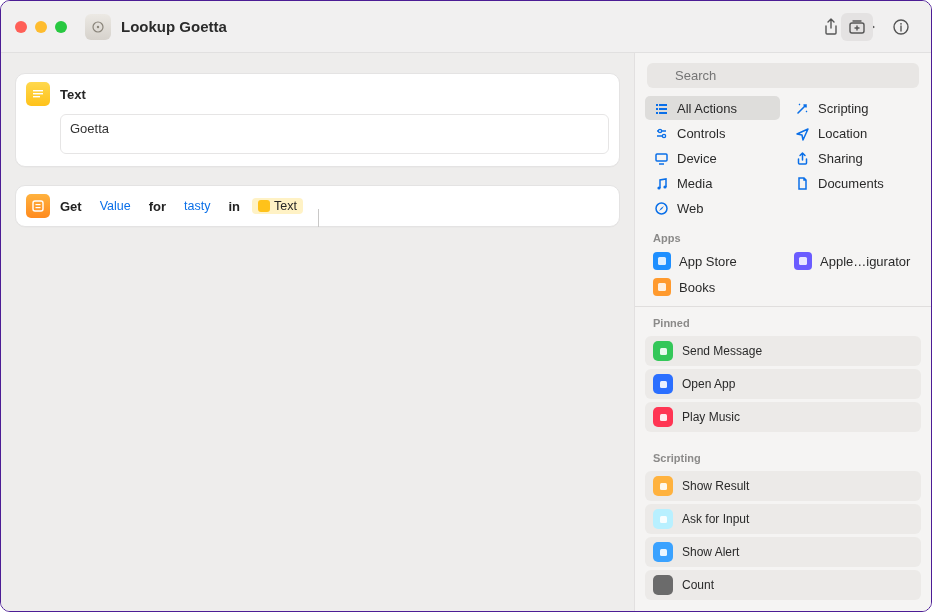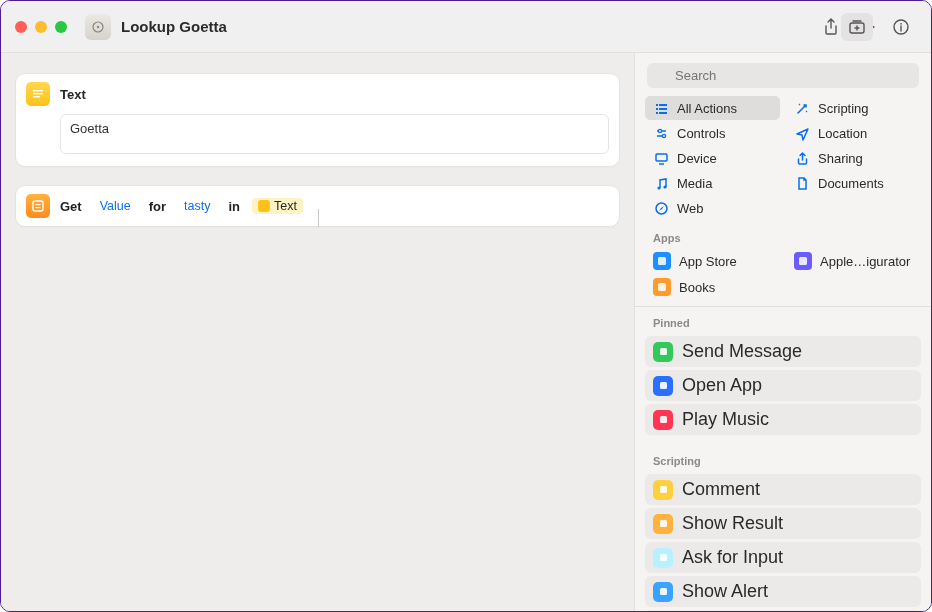--- a/index.html
+++ b/index.html
@@ -101,21 +101,21 @@
   }
   .apps { padding: 0 10px; display: grid; grid-template-columns: 1fr 1fr; gap: 0 6px; }
   .app-item { display:flex;align-items:center;gap:8px;padding:4px 8px;font-size:13px;border-radius:5px;color:#2a2a2a;white-space:nowrap;overflow:hidden;text-overflow:ellipsis; }
   .app-badge { width:18px;height:18px;border-radius:4px;display:inline-flex;align-items:center;justify-content:center;flex-shrink:0; }
   .divider { height:1px;background:#e0dedd;margin:6px 0 0 0; }
   .scrollable { overflow: hidden; flex:1; }
   .action-list { padding: 0 10px 10px 10px; }
   .action-row {
     display:flex;align-items:center;gap:9px;
     background:#eceae8;border-radius:6px;padding:5px 8px;margin-top:3px;
-    font-size:18px;color:#2a2a2a;
+    font-size:12px;color:#2a2a2a;
   }
   .action-row .ab { width:20px;height:20px;border-radius:5px;display:inline-flex;align-items:center;justify-content:center;flex-shrink:0; }
   svg { display:block; }
 </style>
 </head>
 <body>
 
 <div class="window">
 
   <div class="titlebar">
@@ -362,28 +362,20 @@
                   <rect x="2" y="2" width="7" height="7" rx="1.5" fill="rgba(255,255,255,0.9)"></rect>
                 </svg>
               </span>
               <span>Play Music</span>
             </div>
           </div>
 
         <div class="section-header">Scripting</div>
         <div class="action-list" id="scripting">
             <div class="action-row">
-              <span class="ab" style="background:#ffcf3f">
-                <svg width="11" height="11" viewBox="0 0 11 11">
-                  <rect x="2" y="2" width="7" height="7" rx="1.5" fill="rgba(255,255,255,0.9)"></rect>
-                </svg>
-              </span>
-              <span>Comment</span>
-            </div>
-            <div class="action-row">
               <span class="ab" style="background:#ffb23e">
                 <svg width="11" height="11" viewBox="0 0 11 11">
                   <rect x="2" y="2" width="7" height="7" rx="1.5" fill="rgba(255,255,255,0.9)"></rect>
                 </svg>
               </span>
               <span>Show Result</span>
             </div>
             <div class="action-row">
               <span class="ab" style="background:#b8f0ff">
                 <svg width="11" height="11" viewBox="0 0 11 11">

